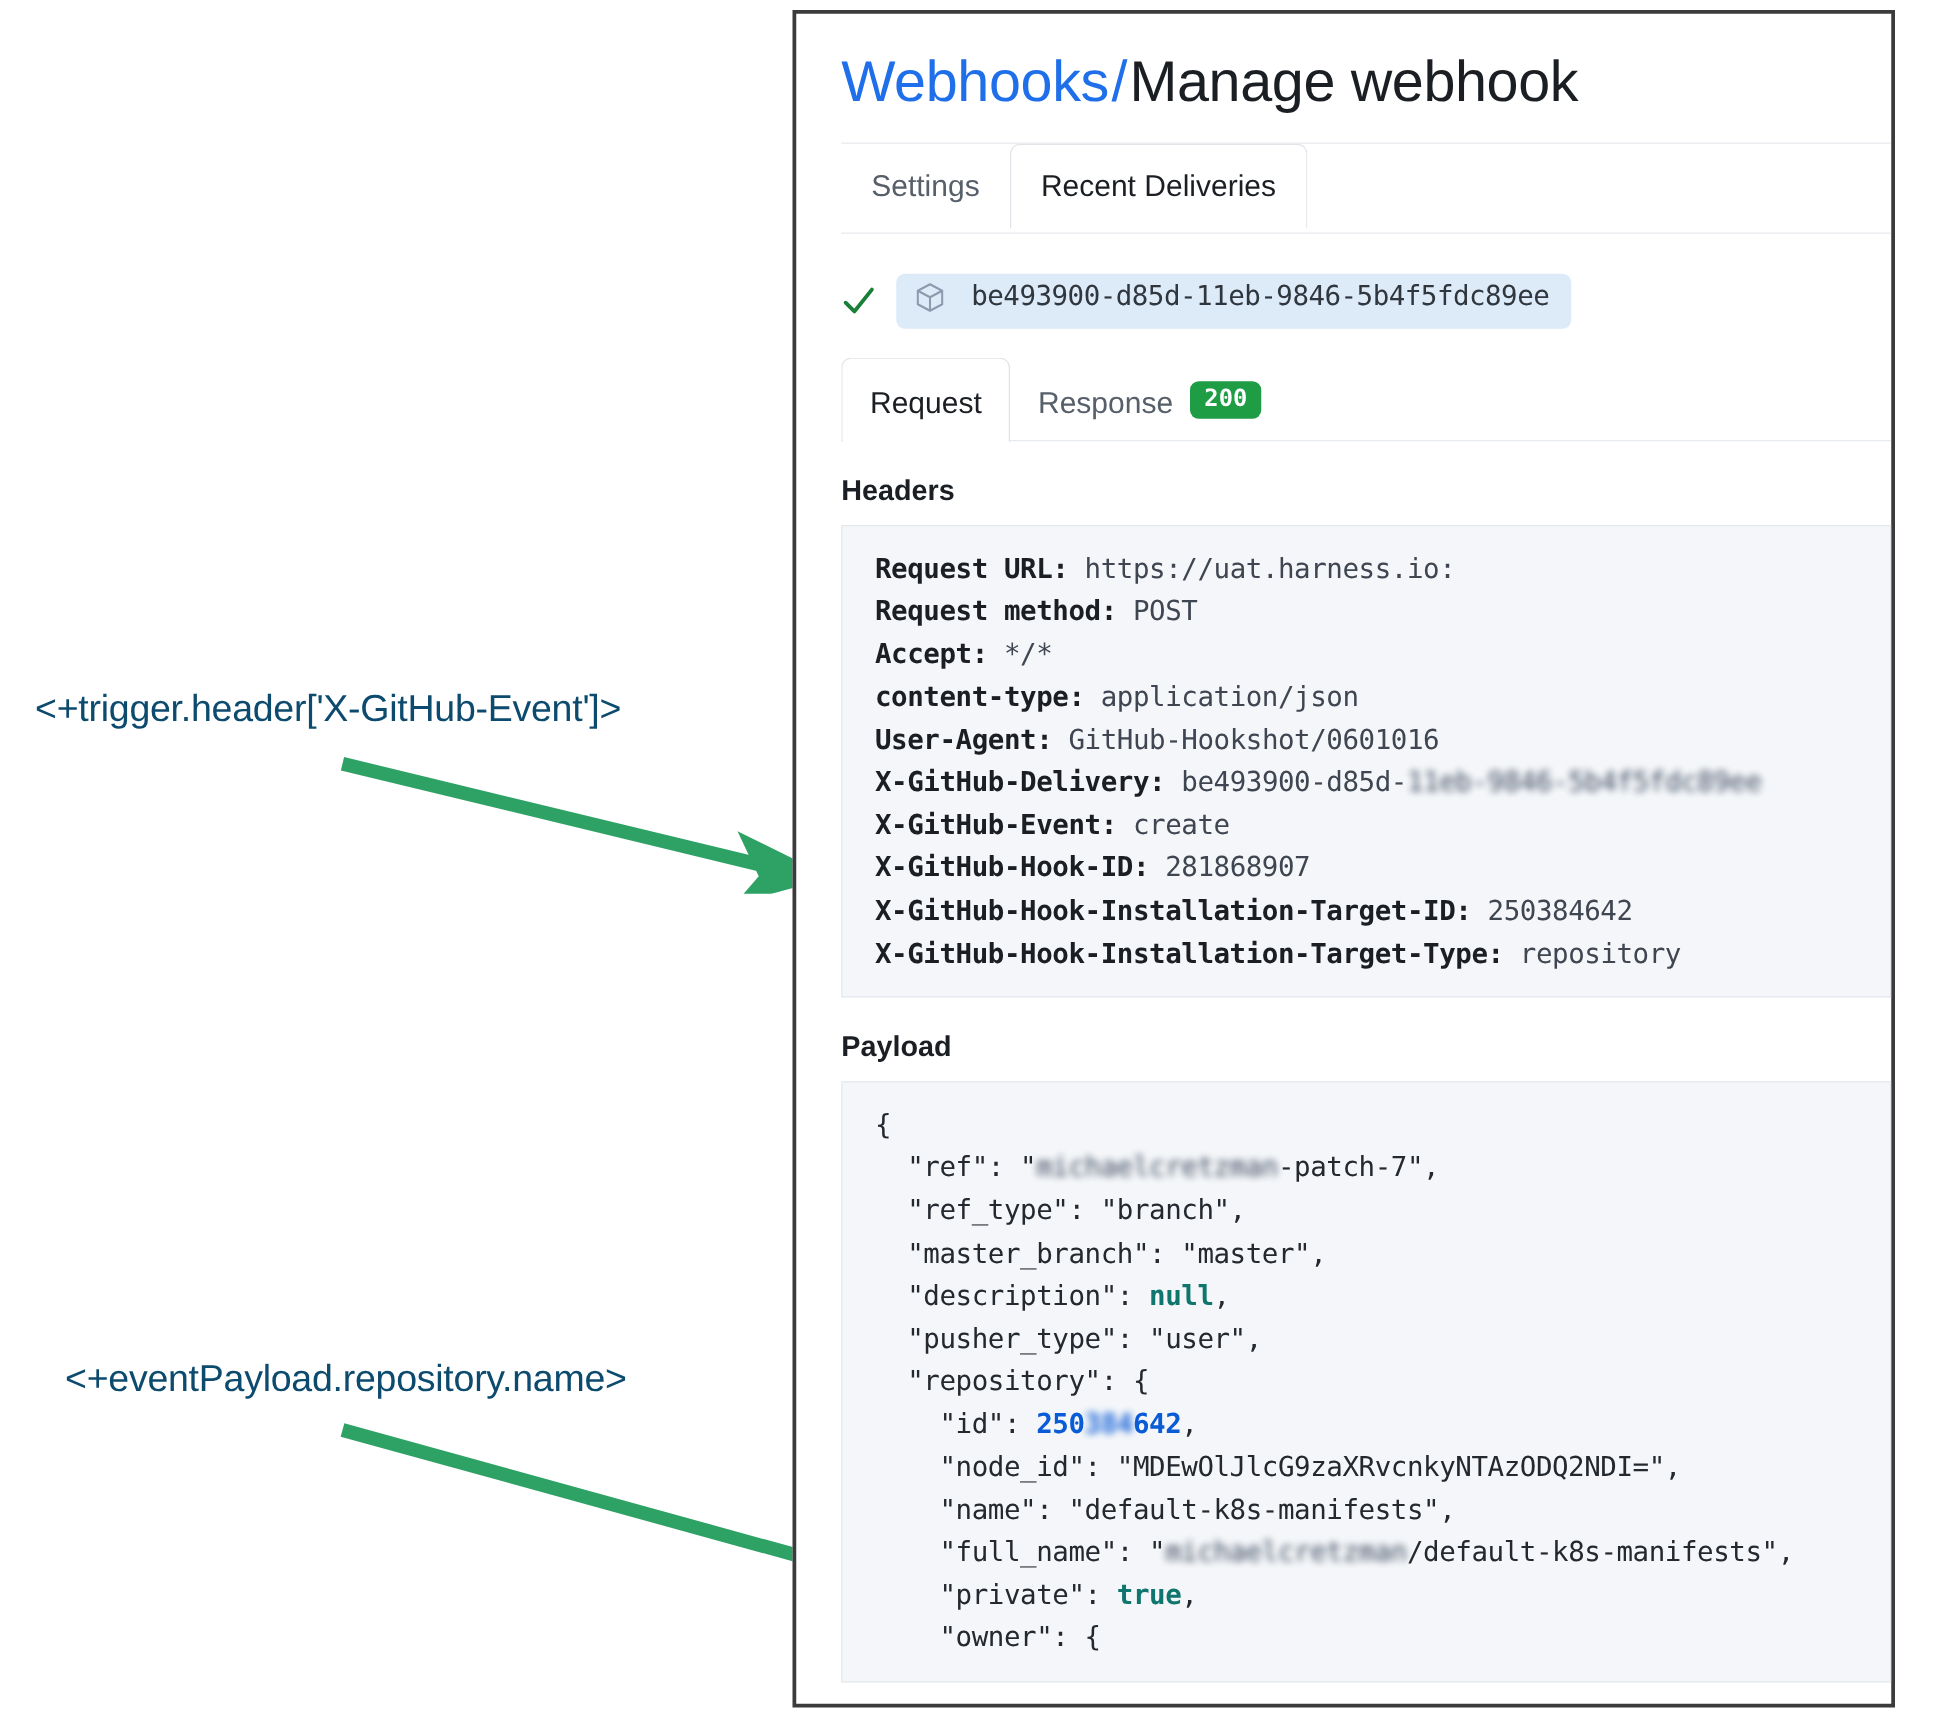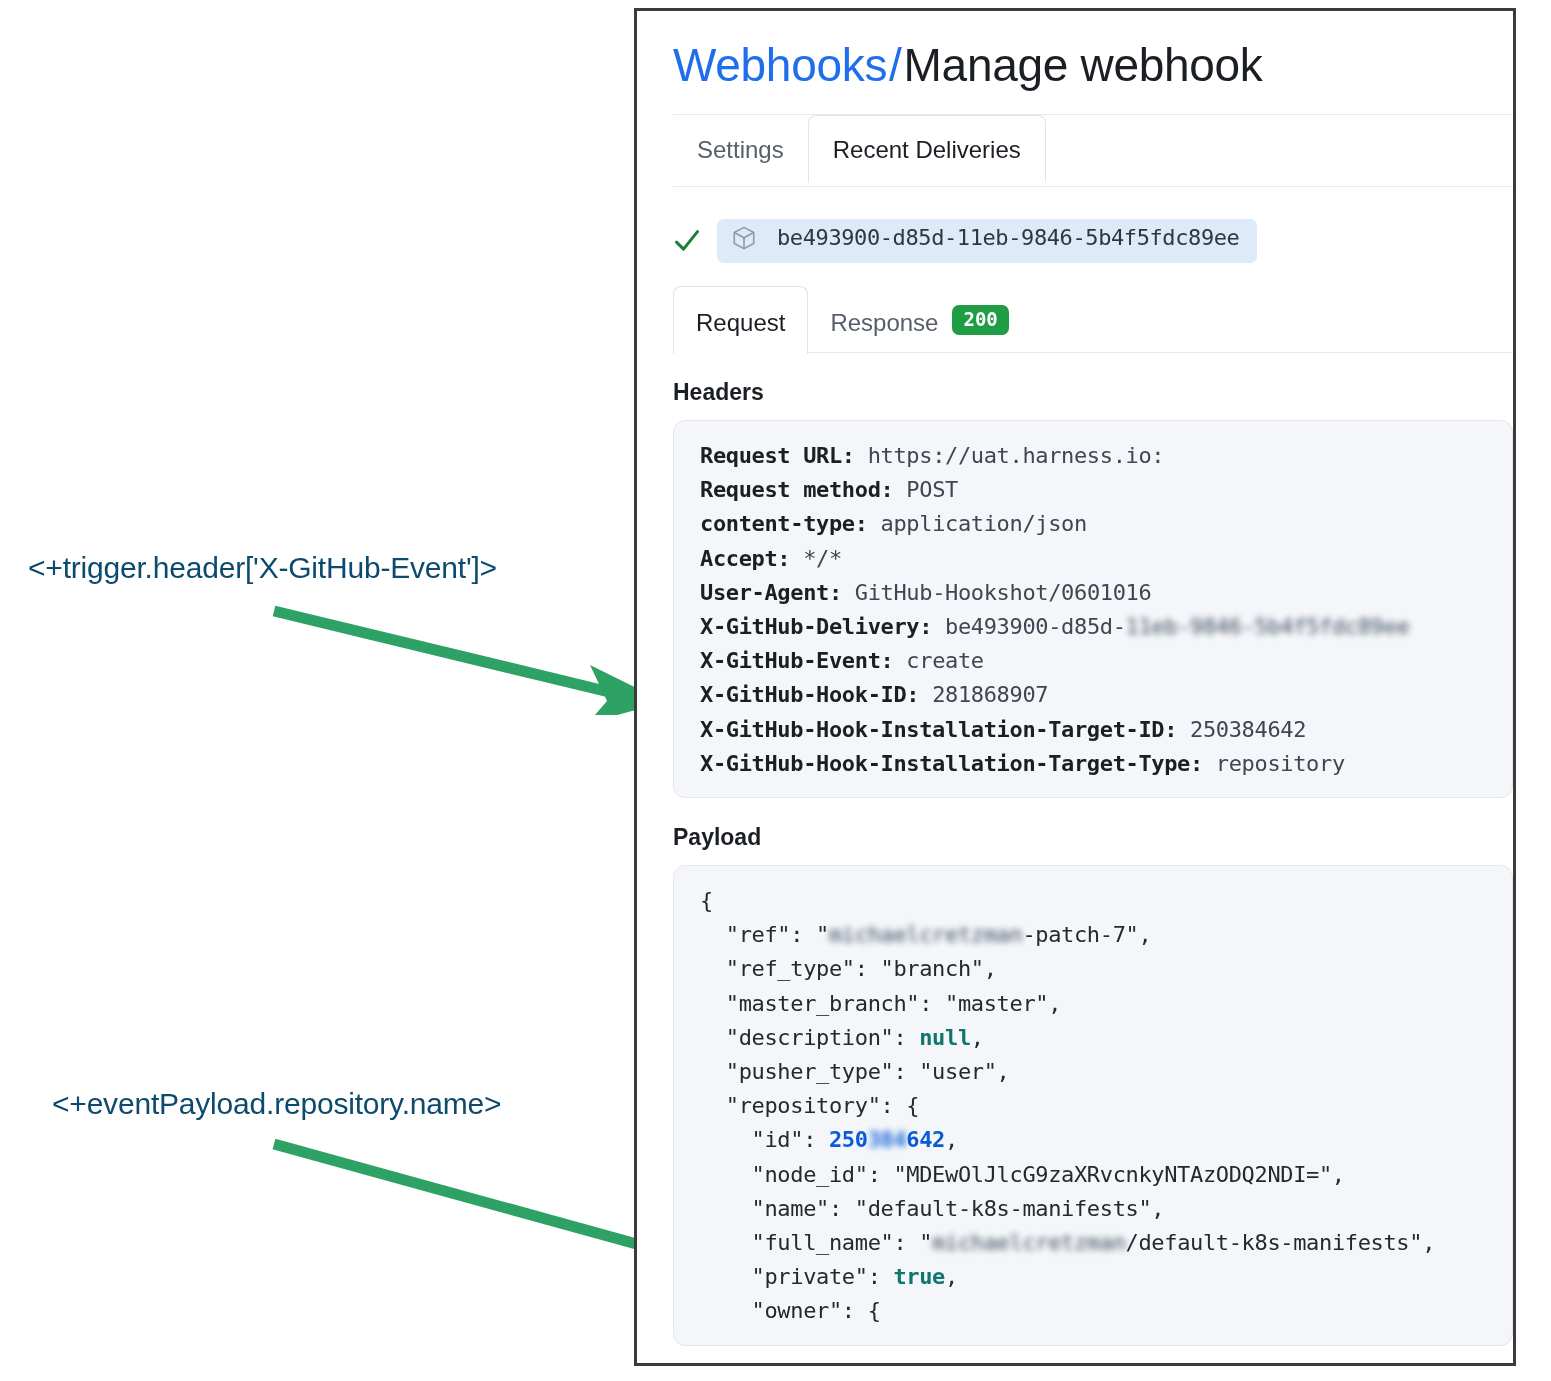--- a/index.html
+++ b/index.html
@@ -197,21 +197,21 @@
   
   .section-heading {
     font-size: 23px;
     font-weight: bold;
     color: #1b1f24;
     margin: 26px 0 14px 36px;
   }
   .code-block {
     background: #f4f6f9;
     border: 1px solid #e4e8ed;
-    border-radius: 12px;
+    border-radius: 0;
     margin-left: 36px;
     width: calc(100% - 36px);
     box-sizing: border-box;
     padding: 18px 0 16px 26px;
     overflow: hidden;
   }
   .code-line {
     font-family: "DejaVu Sans Mono", monospace;
     font-size: 22px;
     line-height: 34.2px;
@@ -288,22 +288,22 @@
           <span>Response</span>
           <span class="status-badge">200</span>
         </span>
   </div>
 
   <div class="section-heading">Headers</div>
 
   <div class="code-block">
     <div class="code-line"><span class="k">Request URL:</span> <span class="v">https://uat.harness.io:</span></div>
     <div class="code-line"><span class="k">Request method:</span> <span class="v">POST</span></div>
+    <div class="code-line"><span class="k">Accept:</span> <span class="v">*/*</span></div>
     <div class="code-line"><span class="k">content-type:</span> <span class="v">application/json</span></div>
-    <div class="code-line"><span class="k">Accept:</span> <span class="v">*/*</span></div>
     <div class="code-line"><span class="k">User-Agent:</span> <span class="v">GitHub-Hookshot/0601016</span></div>
     <div class="code-line"><span class="k">X-GitHub-Delivery:</span> <span class="v">be493900-d85d-</span><span class="redact">11eb-9846-5b4f5fdc89ee</span></div>
     <div class="code-line"><span class="k">X-GitHub-Event:</span> <span class="v">create</span></div>
     <div class="code-line"><span class="k">X-GitHub-Hook-ID:</span> <span class="v">281868907</span></div>
     <div class="code-line"><span class="k">X-GitHub-Hook-Installation-Target-ID:</span> <span class="v">250384642</span></div>
     <div class="code-line"><span class="k">X-GitHub-Hook-Installation-Target-Type:</span> <span class="v">repository</span></div>
   </div>
 
   <div class="section-heading">Payload</div>
 

